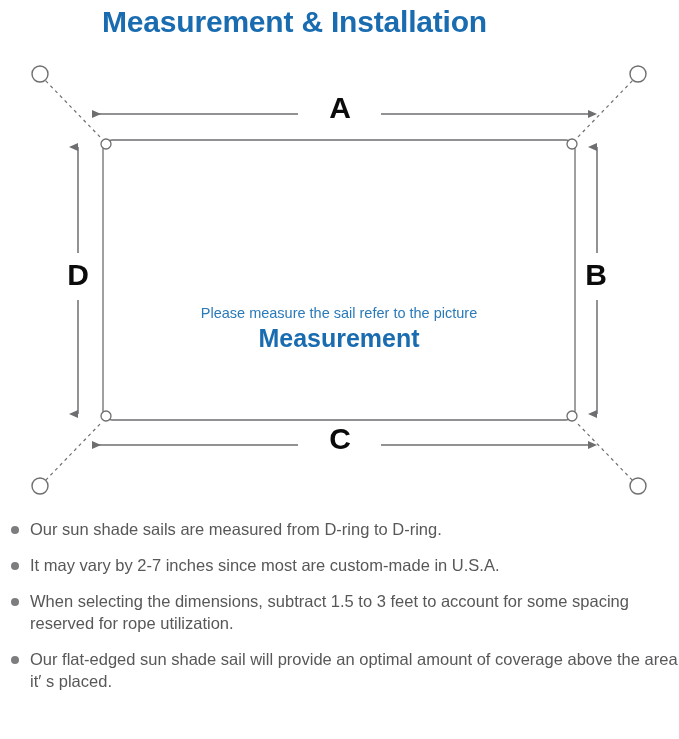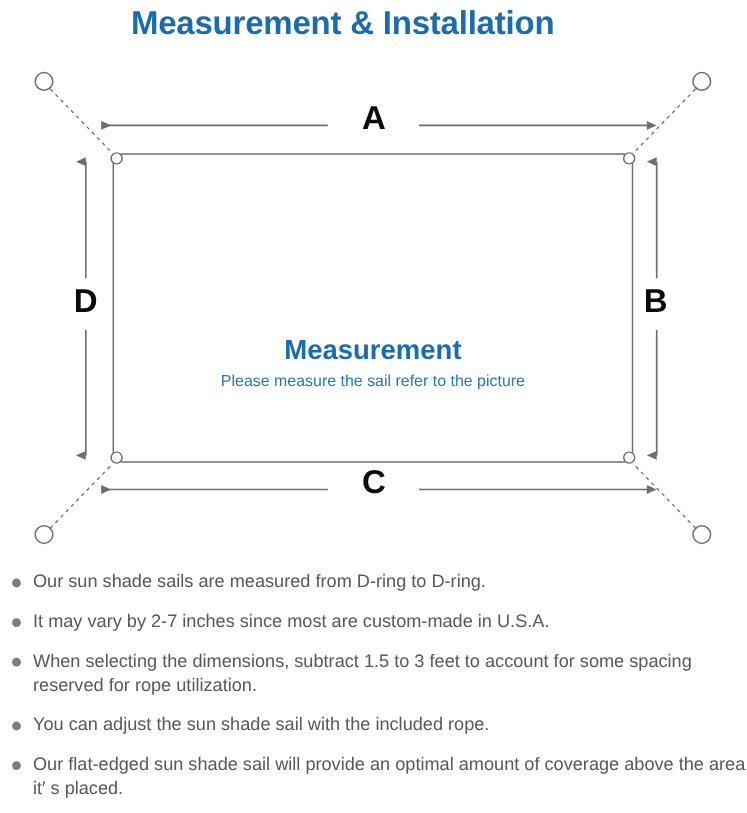--- a/index.html
+++ b/index.html
@@ -12,21 +12,21 @@
     height: 739px;
     position: relative;
     overflow: hidden;
     font-family: "Liberation Sans", sans-serif;
     -webkit-font-smoothing: antialiased;
   }
 
   
   #page-title {
     position: absolute;
-    left: 17px;
+    left: 0;
     top: 0;
     width: 589px;
     text-align: center;
     font-size: 30px;
     font-weight: bold;
     color: #1a6cb0;
     letter-spacing: -0.2px;
     line-height: 40px;
     padding-top: 2px;
   }
@@ -177,39 +177,35 @@
       <line x1="597" y1="250" x2="597" y2="364" marker-end="url(#arrowD)"></line>
     </g>
   </svg>
 
   <div class="dim-label" id="dim-label-a">A</div>
   <div class="dim-label" id="dim-label-b">B</div>
   <div class="dim-label" id="dim-label-c">C</div>
   <div class="dim-label" id="dim-label-d">D</div>
 
   <div id="sail-center-text">
+    <div id="measurement-subtitle">Please measure the sail refer to the picture</div>
     <div id="measurement-heading">Measurement</div>
-    <div id="measurement-subtitle">Please measure the sail refer to the picture</div>
   </div>
 </div>
 
 <ul id="notes-list">
   <li class="note-item">
     <span class="note-bullet"></span>
     <span>Our sun shade sails are measured from D-ring to D-ring.</span>
   </li>
   <li class="note-item">
     <span class="note-bullet"></span>
     <span>It may vary by 2-7 inches since most are custom-made in U.S.A.</span>
   </li>
   <li class="note-item">
     <span class="note-bullet"></span>
     <span>When selecting the dimensions, subtract 1.5 to 3 feet to account for some spacing reserved for rope utilization.</span>
   </li>
   <li class="note-item">
     <span class="note-bullet"></span>
-    <span>You can adjust the sun shade sail with the included rope.</span>
-  </li>
-  <li class="note-item">
-    <span class="note-bullet"></span>
     <span>Our flat-edged sun shade sail will provide an optimal amount of coverage above the area it′ s placed.</span>
   </li>
 </ul>
 
 </body></html>

